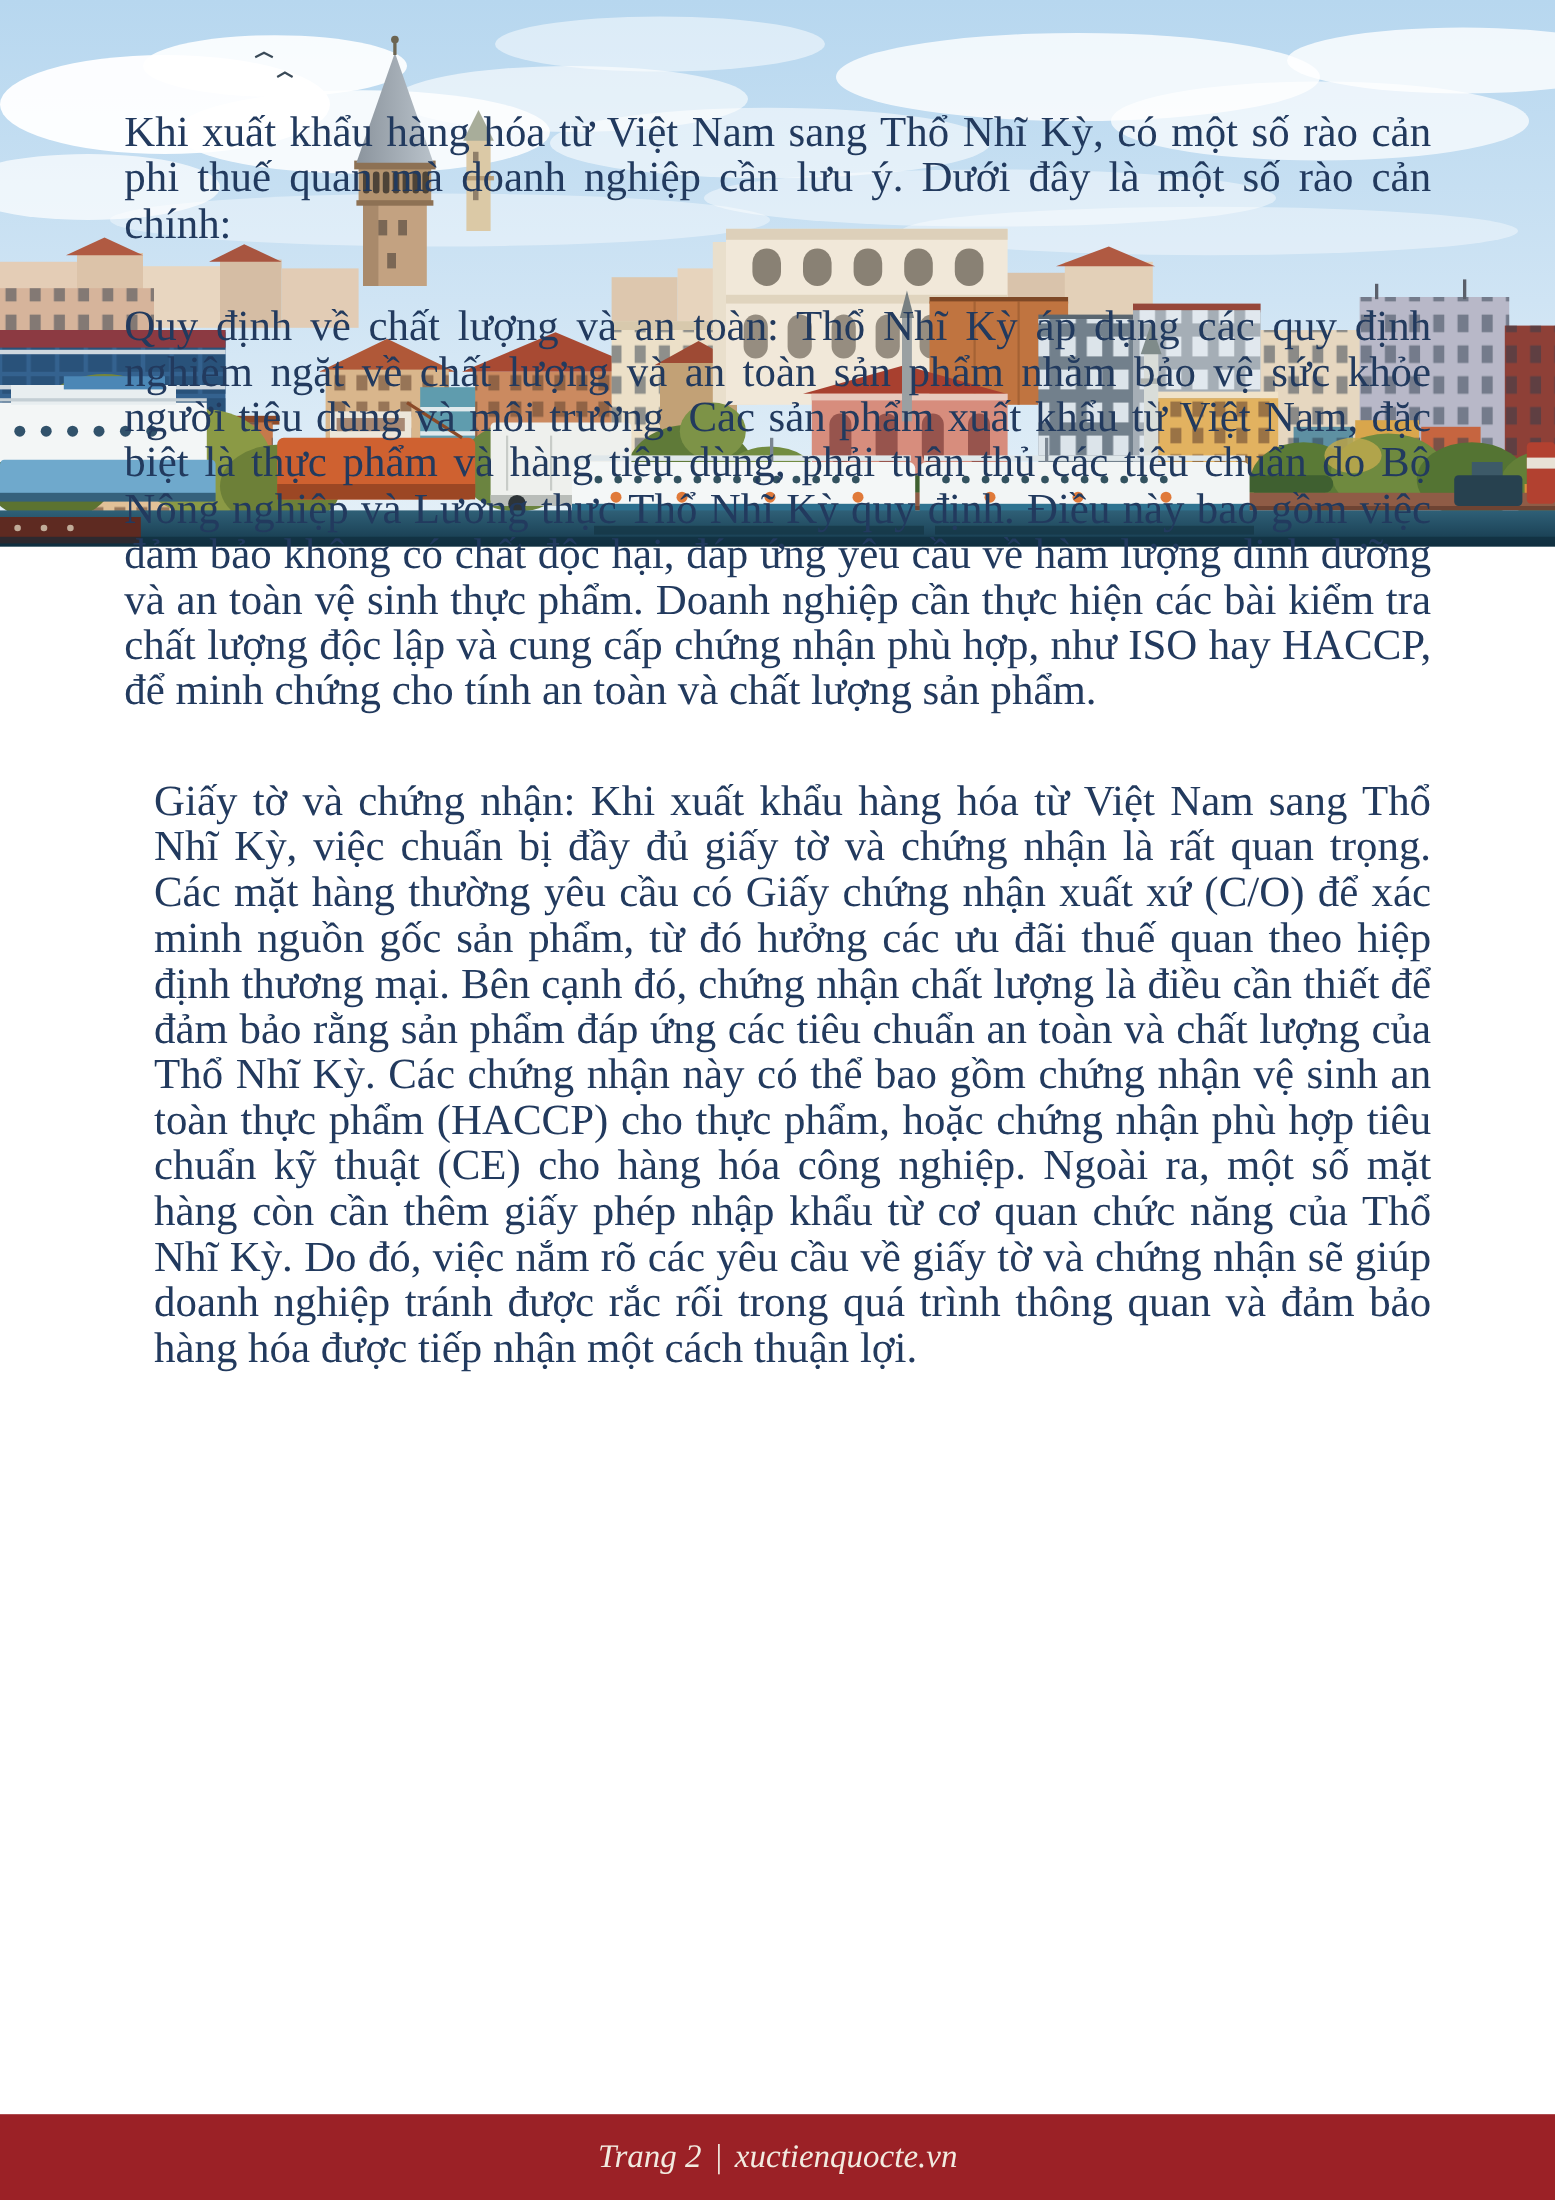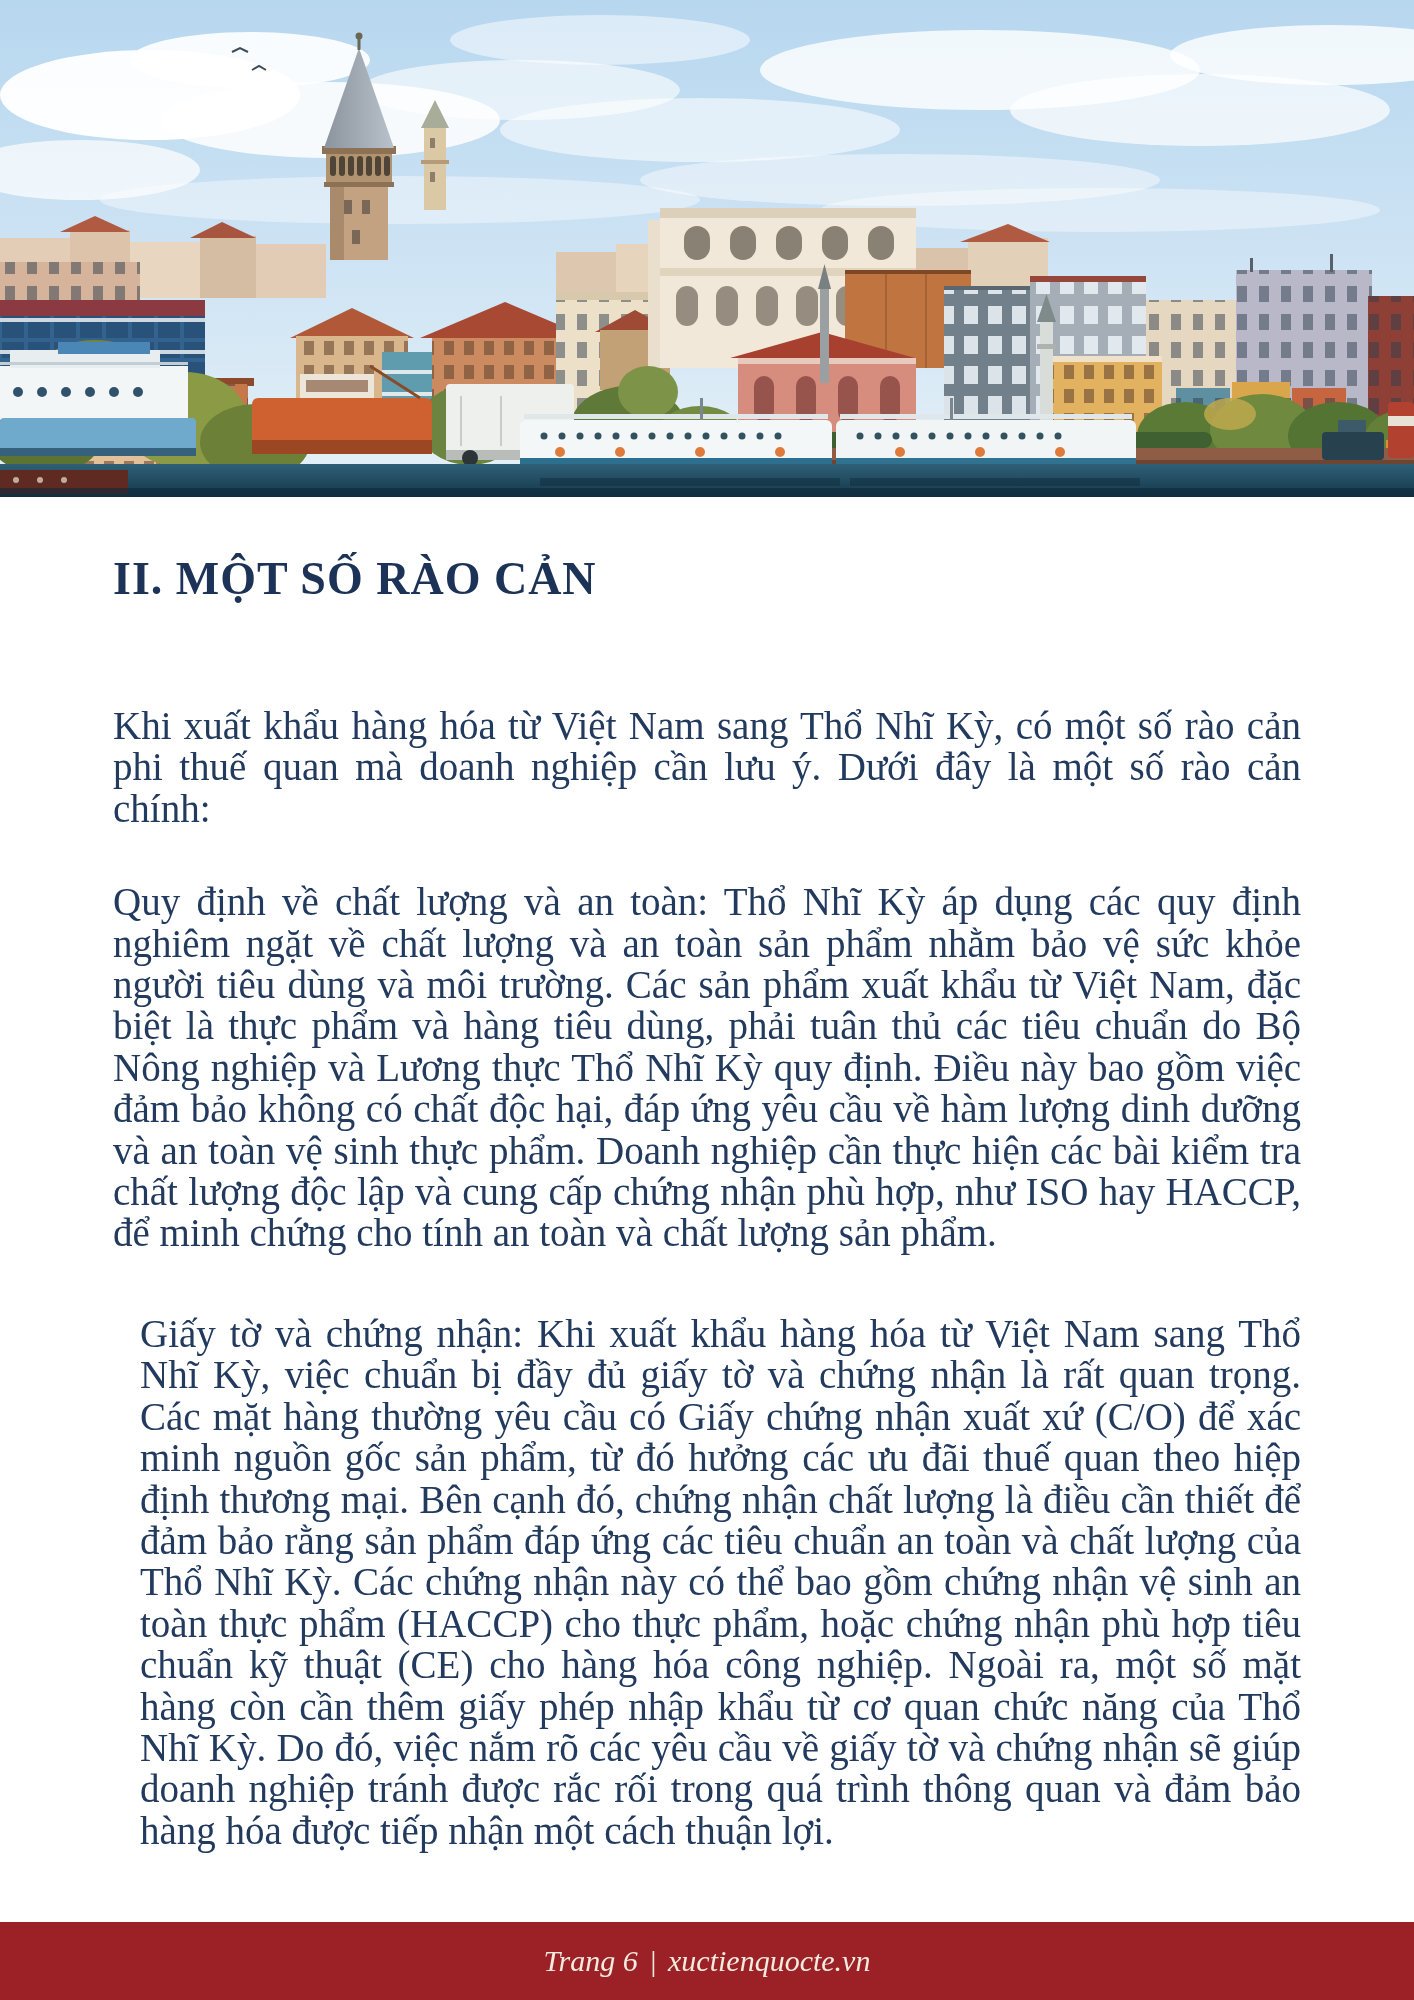--- a/index.html
+++ b/index.html
@@ -326,28 +326,27 @@
       <circle cx="16" cy="480" r="3" fill="#d9cdb8" opacity="0.8"></circle>
       <circle cx="40" cy="480" r="3" fill="#d9cdb8" opacity="0.8"></circle>
       <circle cx="64" cy="480" r="3" fill="#d9cdb8" opacity="0.8"></circle>
       <rect x="540" y="478" width="300" height="8" fill="#123240" opacity="0.6"></rect>
       <rect x="850" y="478" width="290" height="8" fill="#123240" opacity="0.6"></rect>
       <rect x="0" y="488" width="1414" height="9" fill="#0e2a38" opacity="0.6"></rect>
     </g>
   </svg>
 
   <div class="content">
-    <h1 class="doc-title">II. MỘT SỐ RÀO CẢN</h1>
 
     <p class="para p1"><strong></strong><span>Khi xuất khẩu hàng hóa từ Việt Nam sang Thổ Nhĩ Kỳ, có một số rào cản phi thuế quan mà doanh nghiệp cần lưu ý. Dưới đây là một số rào cản chính:</span></p>
 
     <p class="para p2"><strong>Quy định về chất lượng và an toàn:</strong><span> Thổ Nhĩ Kỳ áp dụng các quy định nghiêm ngặt về chất lượng và an toàn sản phẩm nhằm bảo vệ sức khỏe người tiêu dùng và môi trường. Các sản phẩm xuất khẩu từ Việt Nam, đặc biệt là thực phẩm và hàng tiêu dùng, phải tuân thủ các tiêu chuẩn do Bộ Nông nghiệp và Lương thực Thổ Nhĩ Kỳ quy định. Điều này bao gồm việc đảm bảo không có chất độc hại, đáp ứng yêu cầu về hàm lượng dinh dưỡng và an toàn vệ sinh thực phẩm. Doanh nghiệp cần thực hiện các bài kiểm tra chất lượng độc lập và cung cấp chứng nhận phù hợp, như ISO hay HACCP, để minh chứng cho tính an toàn và chất lượng sản phẩm.</span></p>
 
     <p class="para p3"><strong>Giấy tờ và chứng nhận:</strong><span> Khi xuất khẩu hàng hóa từ Việt Nam sang Thổ Nhĩ Kỳ, việc chuẩn bị đầy đủ giấy tờ và chứng nhận là rất quan trọng. Các mặt hàng thường yêu cầu có Giấy chứng nhận xuất xứ (C/O) để xác minh nguồn gốc sản phẩm, từ đó hưởng các ưu đãi thuế quan theo hiệp định thương mại. Bên cạnh đó, chứng nhận chất lượng là điều cần thiết để đảm bảo rằng sản phẩm đáp ứng các tiêu chuẩn an toàn và chất lượng của Thổ Nhĩ Kỳ. Các chứng nhận này có thể bao gồm chứng nhận vệ sinh an toàn thực phẩm (HACCP) cho thực phẩm, hoặc chứng nhận phù hợp tiêu chuẩn kỹ thuật (CE) cho hàng hóa công nghiệp. Ngoài ra, một số mặt hàng còn cần thêm giấy phép nhập khẩu từ cơ quan chức năng của Thổ Nhĩ Kỳ. Do đó, việc nắm rõ các yêu cầu về giấy tờ và chứng nhận sẽ giúp doanh nghiệp tránh được rắc rối trong quá trình thông quan và đảm bảo hàng hóa được tiếp nhận một cách thuận lợi.</span></p>
   </div>
 
   <div class="footer">
-    <span>Trang 6</span>
+    <span>Trang 2</span>
     <span>|</span>
     <span>xuctienquocte.vn</span>
   </div>
 
 </div>
 
 </body></html>

